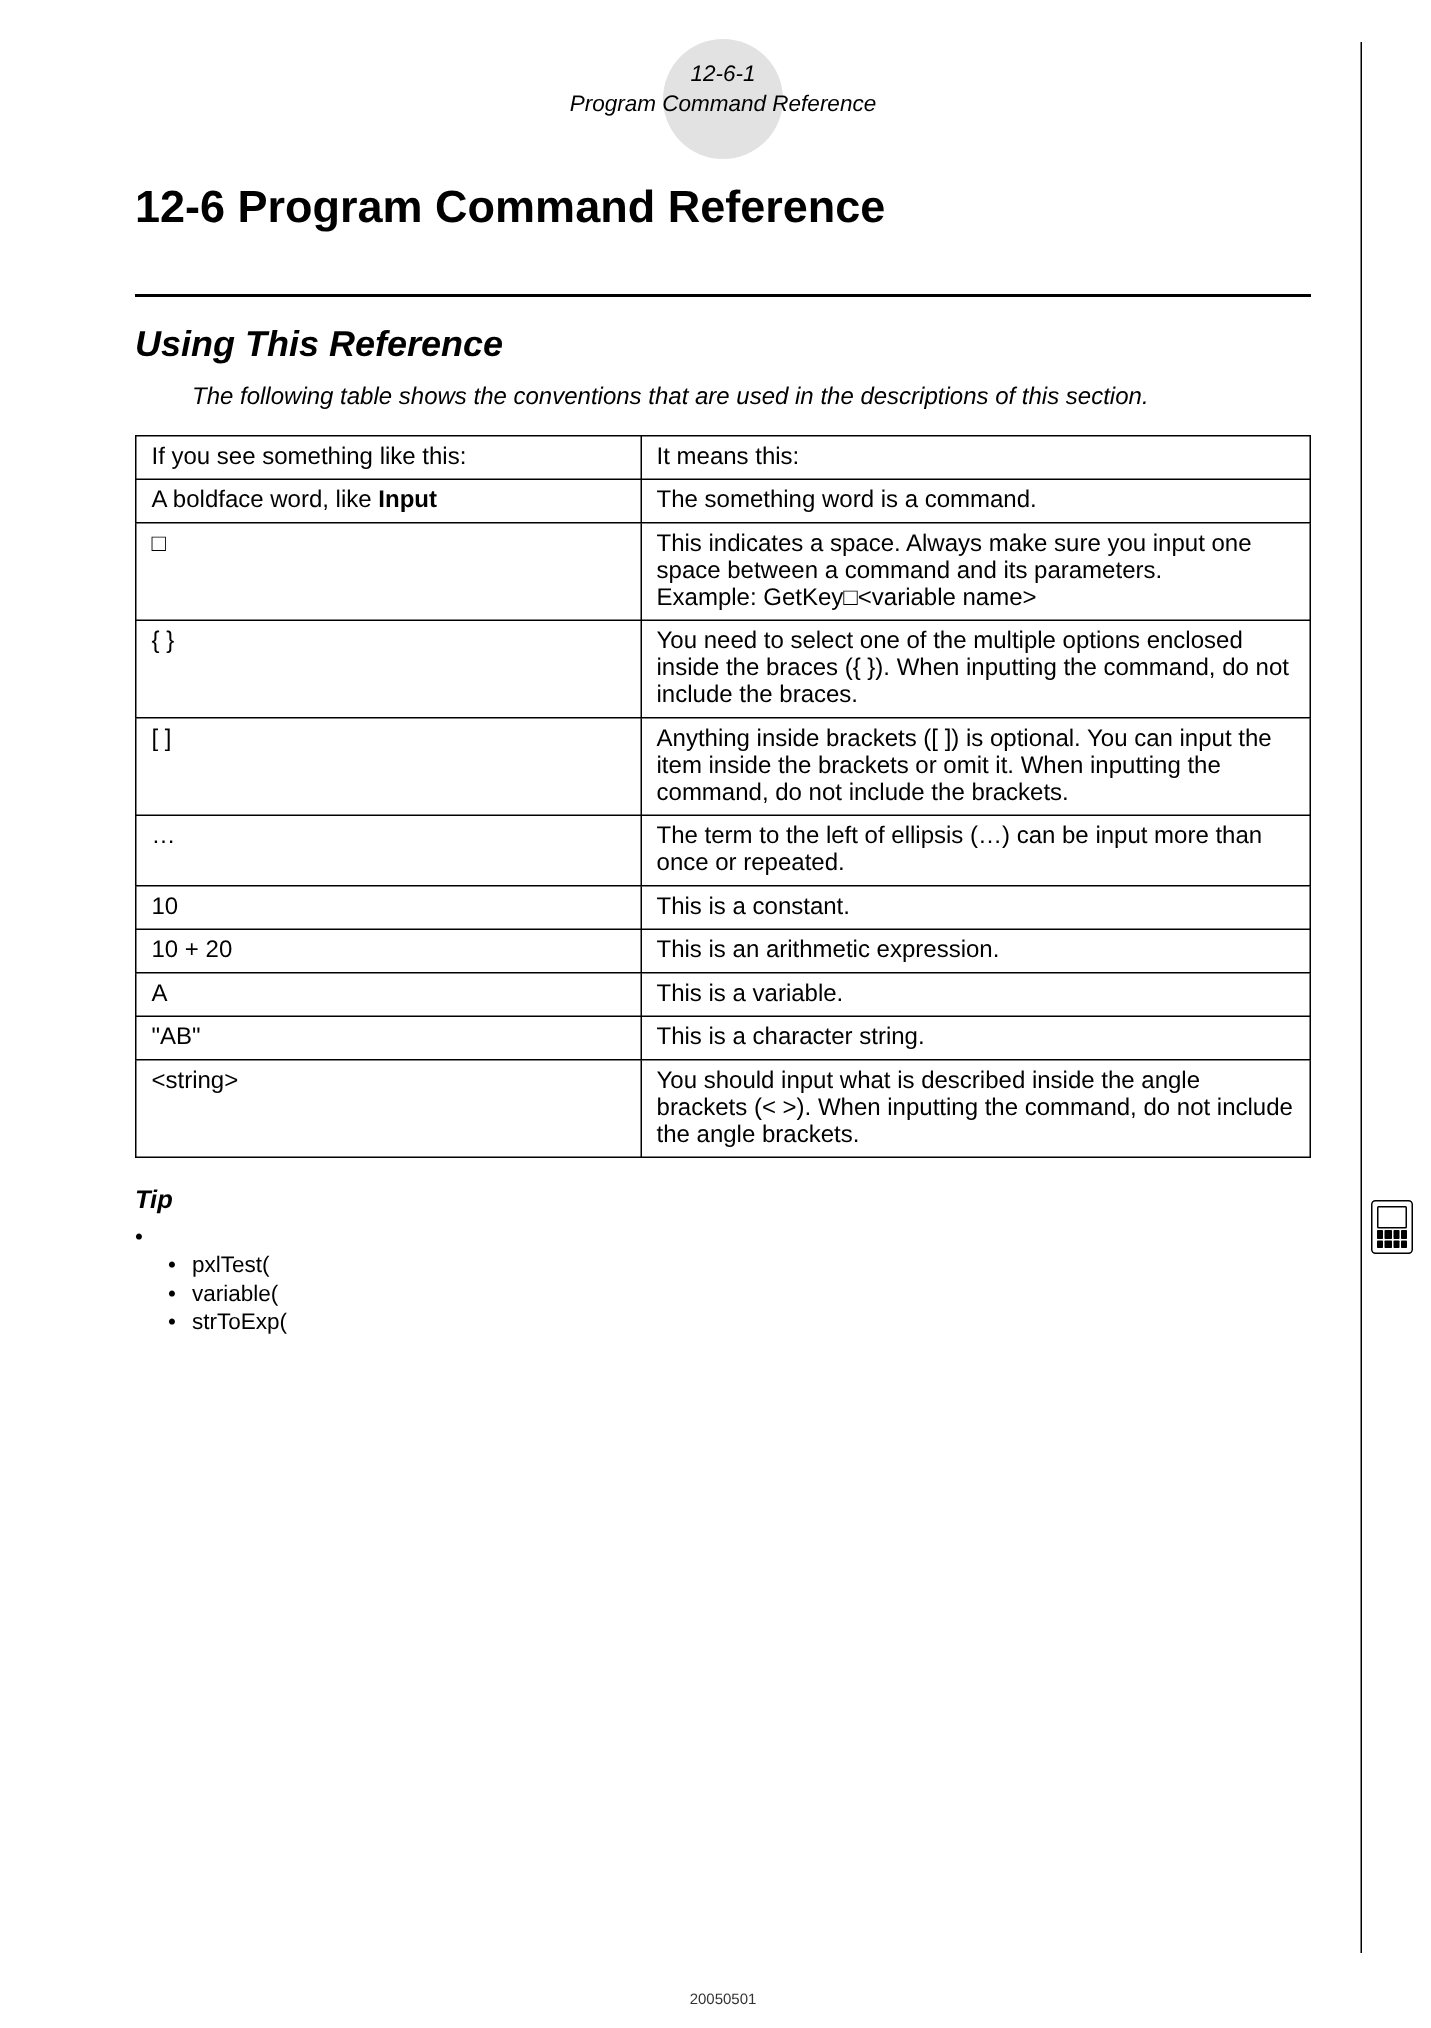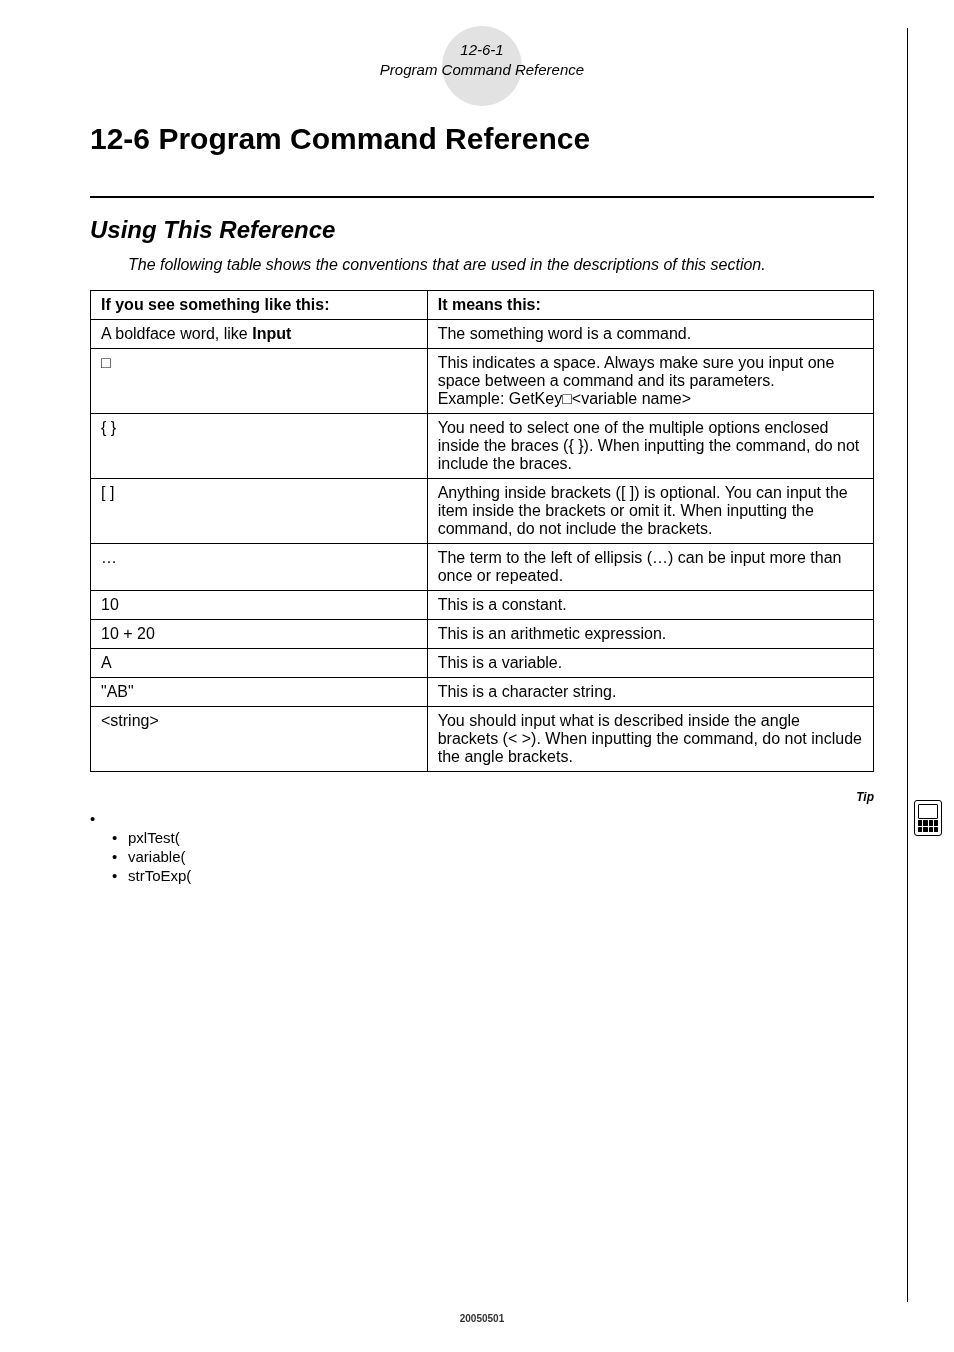--- a/index.html
+++ b/index.html
@@ -8,32 +8,32 @@
 .rule-right { position:absolute; top:28px; right:46px; bottom:50px; width:1px; background:#000; }
 .header-badge { text-align:center; margin-bottom:20px; position:relative; height:72px; }
 .badge-circle { width:80px; height:80px; border-radius:50%; background:#e2e2e2; position:absolute; left:50%; top:-4px; transform:translateX(-50%); z-index:0; }
 .badge-text { position:relative; z-index:1; font-style:italic; font-size:15px; line-height:1.35; padding-top:10px; }
 h1.main-title { font-size:30px; font-weight:bold; margin-top:20px; margin-bottom:40px; }
 hr.sep { border:none; border-top:2px solid #000; margin-bottom:18px; }
 h2.sub-title { font-size:24px; font-weight:bold; margin-bottom:12px;font-style:italic; }
 p.intro { font-size:16px; margin-left:38px; margin-bottom:16px;font-style:italic; }
 table.ref { border-collapse:collapse; width:100%; margin-left:0; font-size:16px; margin-bottom:18px; }
 table.ref th, table.ref td { border:1px solid #000; padding:5px 10px; vertical-align:top; text-align:left; }
-table.ref th { font-weight:bold; }
-.tip-label { font-style:italic; font-weight:bold; font-size:12px; margin-bottom:6px;text-align:right; }
+table.ref th { font-weight:normal; }
+.tip-label { font-style:italic; font-weight:bold; font-size:17px; margin-bottom:6px; }
 .tip-body { font-size:15px; }
 .tip-body .bullet-row { display:flex; margin-left:0px; margin-bottom:2px; }
 .tip-body .bullet-row .dot { width:16px; flex:none; }
 .tip-body .sub-list { margin-left:22px; margin-top:2px; }
 .tip-body .sub-list .bullet-row .dot { width:16px; }
 .side-icon { position:absolute; right:12px; top:800px; width:28px; height:36px; border:1.6px solid #000; border-radius:3px; display:flex; flex-direction:column; }
 .side-icon .scr { flex:1; margin:3px 3px 1px 3px; background:#fff; border:1px solid #000; border-radius:1px; }
 .side-icon .keys { height:12px; margin:0 3px 3px 3px; display:grid; grid-template-columns:repeat(4,1fr); grid-template-rows:repeat(2,1fr); gap:1px; }
 .side-icon .keys span { background:#000; border-radius:0.5px; }
-.footer-num { position:absolute; bottom:28px; left:50%; transform:translateX(-50%); font-size:10px; color:#333;font-weight:bold; }
+.footer-num { position:absolute; bottom:13px; left:50%; transform:translateX(-50%); font-size:10px; color:#333; }
 </style>
 </head>
 <body>
 
 <div class="page">
   <div class="rule-right"></div>
 
   <div class="header-badge">
     <div class="badge-circle"></div>
     <div class="badge-text">

